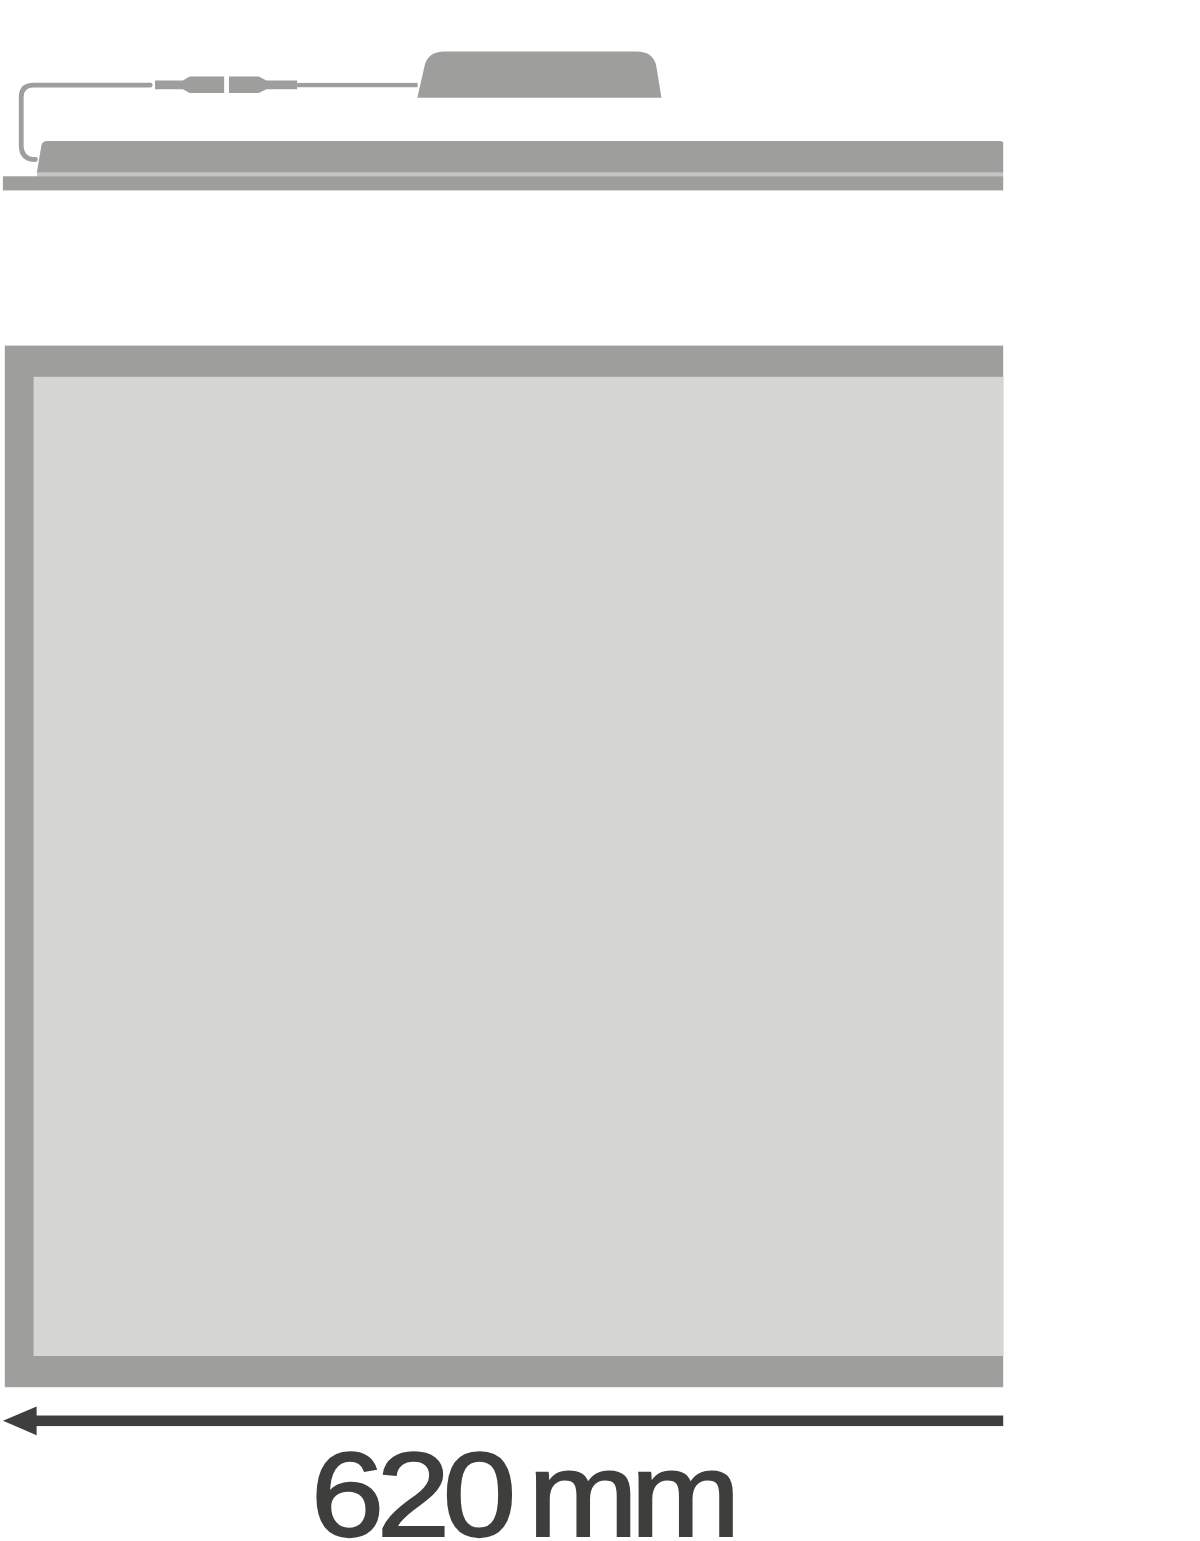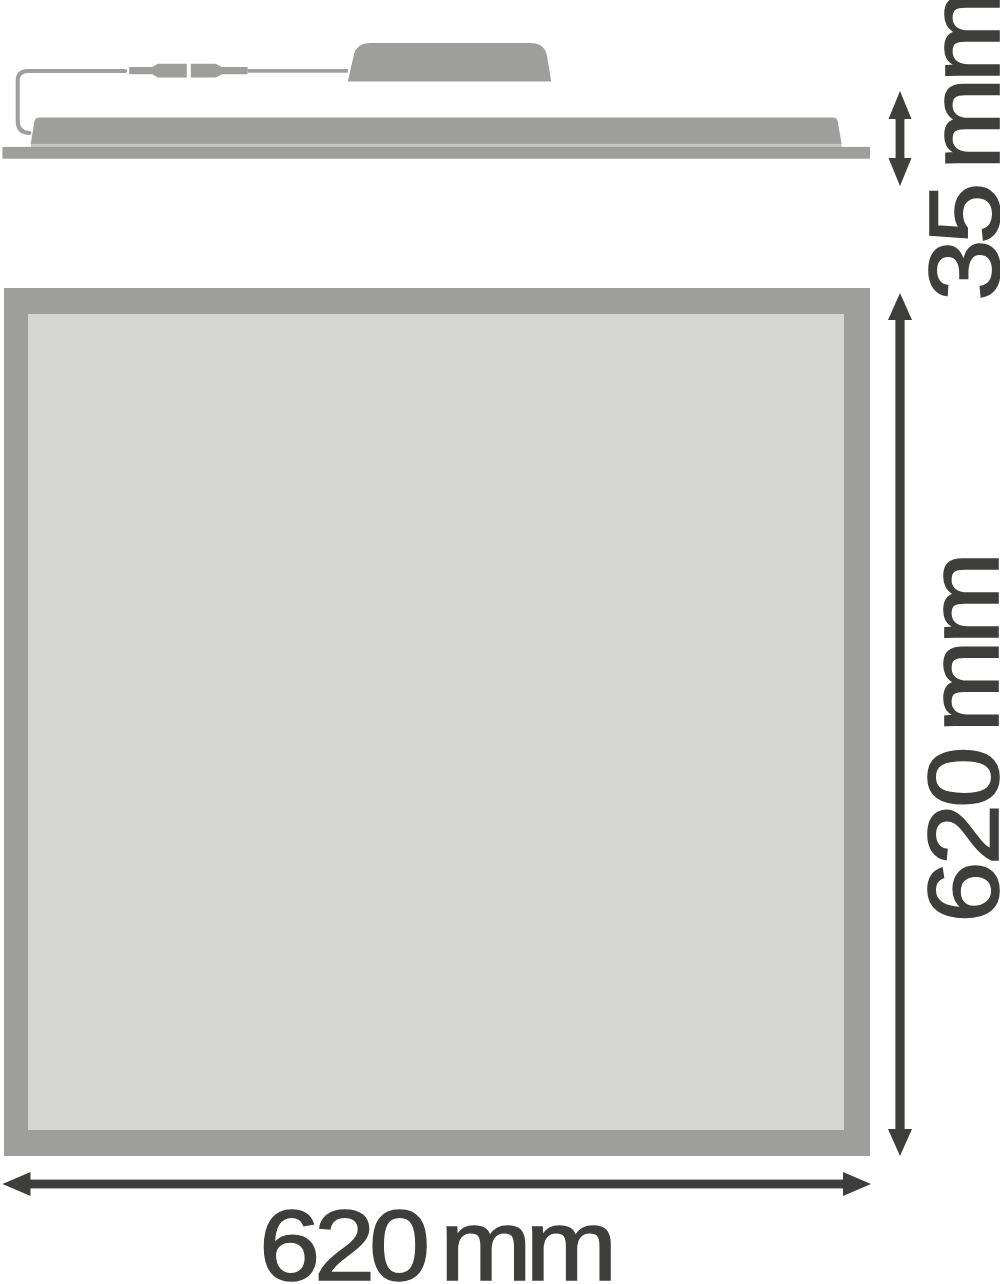--- a/index.html
+++ b/index.html
@@ -1,16 +1,16 @@
 <!DOCTYPE html>
 <html><head>
 <meta charset="utf-8">
 <style>
   html,body{margin:0;padding:0;background:#ffffff;}
-  #page{position:relative;width:1000px;height:1284px;overflow:hidden;background:#ffffff;}
+  #page{position:relative;width:836px;height:1284px;overflow:hidden;background:#ffffff;}
   svg{position:absolute;top:0;left:0;}
   text{font-family:"Liberation Sans",sans-serif;fill:#3e3e3d;stroke:#3e3e3d;stroke-width:1.6;}
 </style>
 </head>
 <body>
 <div id="page">
 <svg width="1000" height="1284" viewBox="0 0 1000 1284">
 
   <path d="M 29.5 132.9 Q 17.7 132.9 17.7 121 L 17.7 81 Q 17.7 71 28 71 L 125.2 71" fill="none" stroke="#9e9e9d" stroke-width="4" stroke-linecap="round"></path>
 

